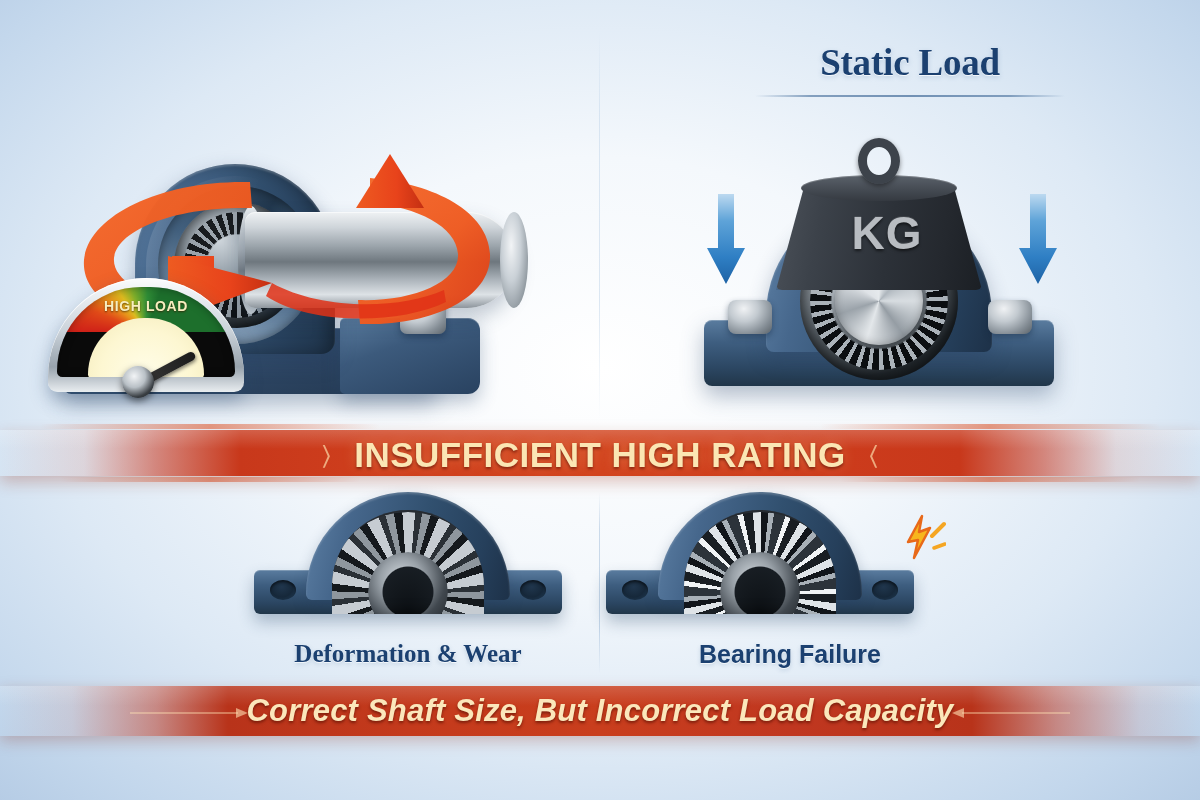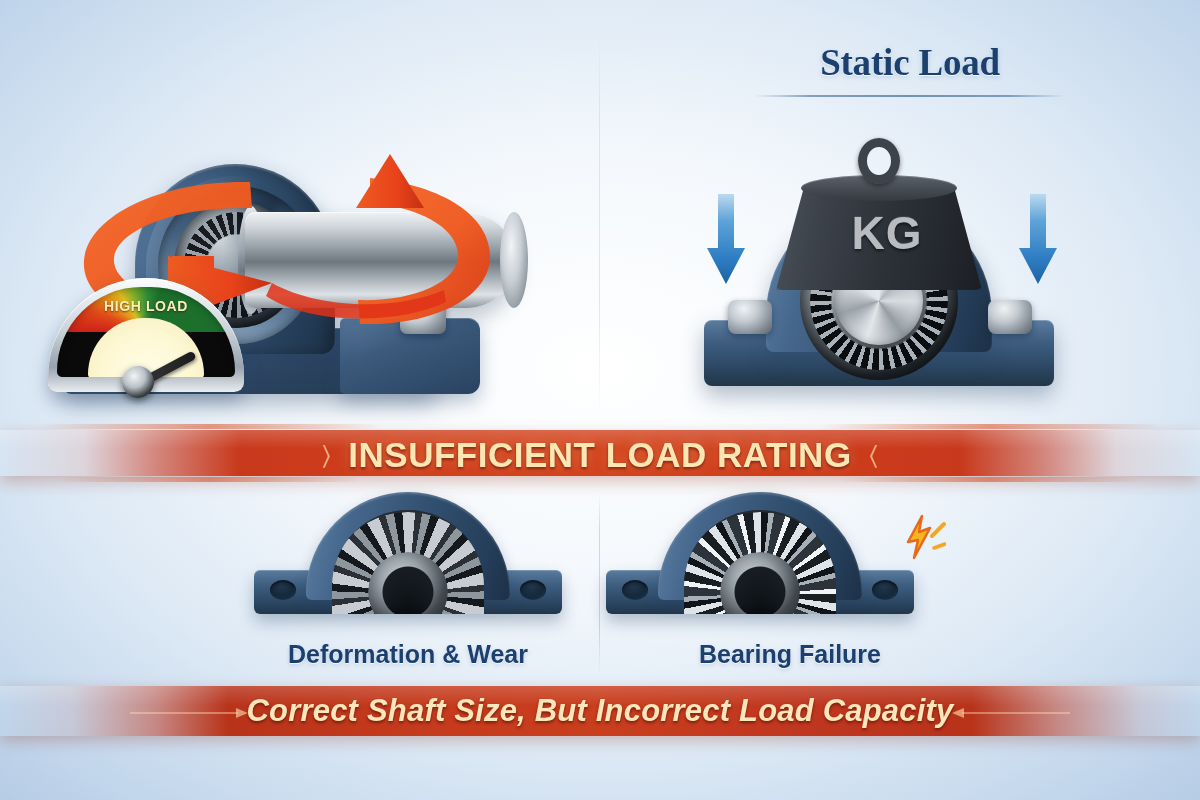--- a/index.html
+++ b/index.html
@@ -348,21 +348,21 @@
   .tick-deco { position: absolute; top: 26px; width: 120px; height: 10px; }
   .tick-deco.l { left: 130px; }
   .tick-deco.r { right: 130px; }
 
   
   .cap {
     position: absolute; top: 640px; width: 330px; text-align: center;
     font-size: 25px; font-weight: bold; color: #1b4070;
     text-shadow: 0 1px 0 rgba(255,255,255,.7), 0 2px 4px rgba(80,120,160,.25);
   }
-  .cap.l { left: 243px; }
+  .cap.l { left: 243px; font-family: Liberation Serif, serif; }
   .cap.r { left: 625px; }
   .bottom-divider {
     position: absolute; left: 599px; top: 492px; width: 1px; height: 182px;
     background: linear-gradient(to bottom, rgba(255,255,255,0) 0%, rgba(150,180,212,.45) 20%, rgba(150,180,212,.5) 75%, rgba(255,255,255,0) 100%);
   }
 </style>
 </head>
 <body>
 
 <div id="stage">
@@ -459,21 +459,21 @@
   </div>
 
   <div class="banner-main">
     <div class="streak s1"></div>
     <div class="streak s2"></div>
     <div class="streak s3"></div>
     <div class="streak s4"></div>
     <div class="bar"></div>
     <div class="chev l">〉</div>
     <div class="chev r">〈</div>
-    <div class="txt">INSUFFICIENT LOAD RATING</div>
+    <div class="txt">INSUFFICIENT HIGH RATING</div>
   </div>
 
   <div class="bottom-divider"></div>
 
   <div class="illus" id="def-illus">
     <div class="bb-base"></div>
     <div class="bb-arch"></div>
     <div class="bb-hole l"></div>
     <div class="bb-hole r"></div>
     <div class="bb-cut">

